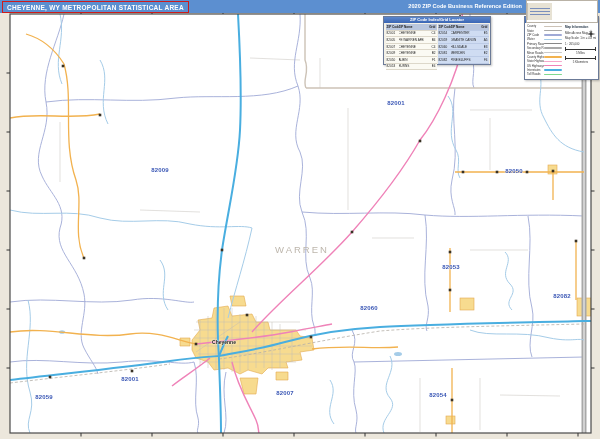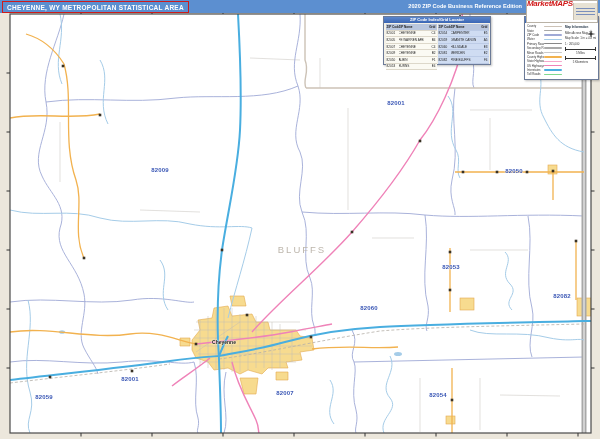--- a/index.html
+++ b/index.html
@@ -252,21 +252,21 @@
     <path d="M591,73 L594.5,73"></path>
       <path d="M591,132 L594.5,132"></path>
       <path d="M591,191 L594.5,191"></path>
       <path d="M591,250 L594.5,250"></path>
     <path d="M591,309 L594.5,309"></path>
       <path d="M591,368 L594.5,368"></path>
   </g>
 </svg>
 
 <div class="map-label county-label" style="left:456px;top:61px;">GOSHEN</div>
-<div class="map-label county-label" style="left:302px;top:249px;">BLUFFS</div>
+<div class="map-label county-label" style="left:302px;top:249px;">WARREN</div>
 
 <div class="map-label zip-label" style="left:160px;top:170px;">82009</div>
 <div class="map-label zip-label" style="left:396px;top:103px;">82001</div>
 <div class="map-label zip-label" style="left:514px;top:171px;">82050</div>
 <div class="map-label zip-label" style="left:451px;top:267px;">82053</div>
 <div class="map-label zip-label" style="left:562px;top:296px;">82082</div>
 <div class="map-label zip-label" style="left:369px;top:308px;">82060</div>
 <div class="map-label zip-label" style="left:130px;top:379px;">82001</div>
 <div class="map-label zip-label" style="left:44px;top:397px;">82059</div>
 <div class="map-label zip-label" style="left:285px;top:393px;">82007</div>
@@ -434,22 +434,18 @@
   </div>
 </div>
 
 <div class="header">
   <div class="title-box">
     <span>CHEYENNE, WY METROPOLITAN STATISTICAL AREA</span>
   </div>
   <div class="edition">2020 ZIP Code Business Reference Edition</div>
 </div>
 <div class="logo">
-  <div class="logo-main">
-    <span class="logo-brand">MarketMAPS</span>
-    <span class="logo-rule"></span>
-  </div>
   <div class="logo-side">
       <i></i>
       <i></i>
       <i></i>
     </div>
 </div>
 
 </body></html>

